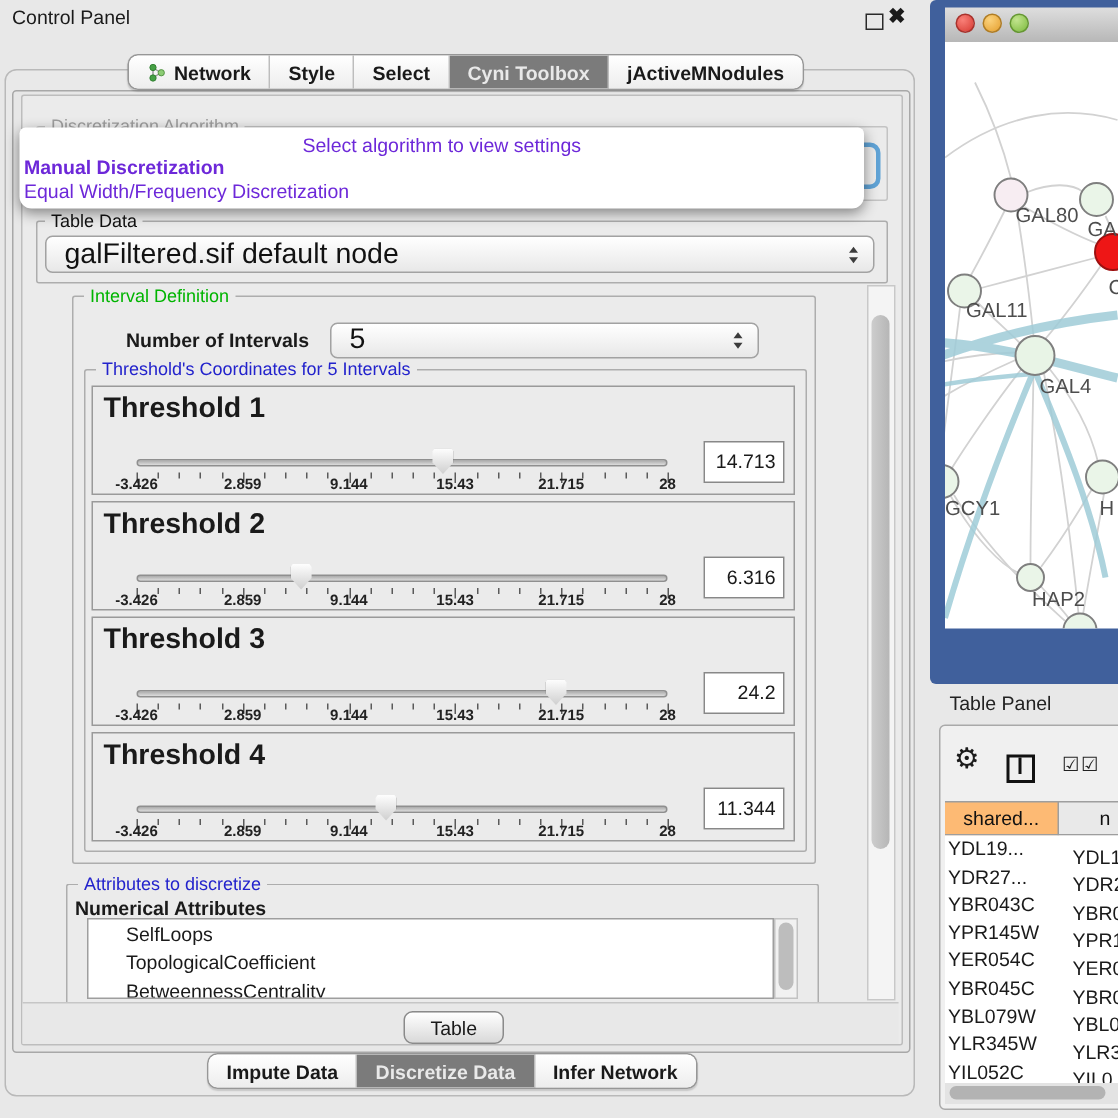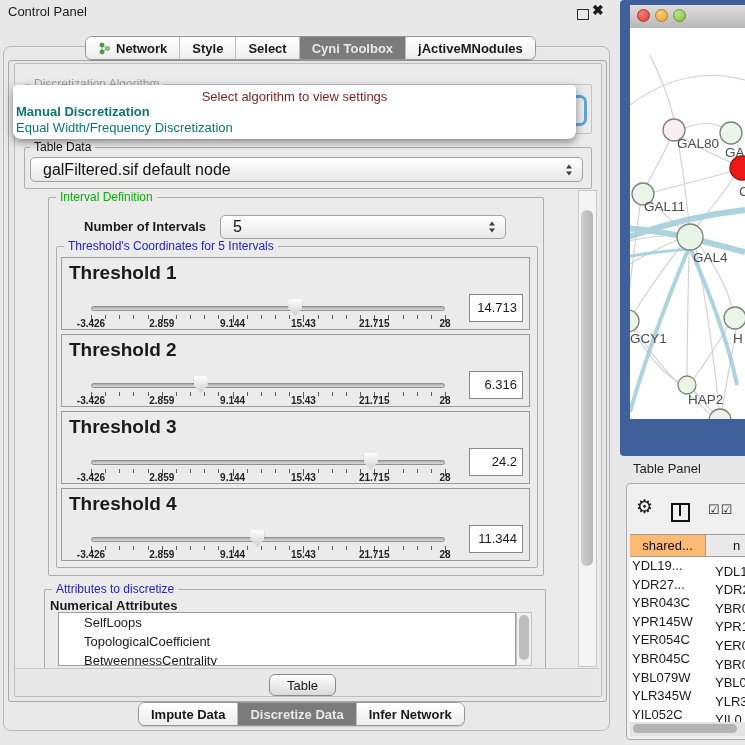--- a/index.html
+++ b/index.html
@@ -20,29 +20,29 @@
     background:linear-gradient(#ffffff,#ededed);border-right:1px solid #bdbdbd;white-space:nowrap;}
   .tab:last-child{border-right:none;}
   .tab.selected{background:#7b7b7b;color:#e9e9e9;}
   #top-tabs{left:85px;top:36px;}
   #bottom-tabs{left:138px;top:702px;}
   
   .group{border:1px solid #adadad;border-radius:2px;}
   .glabel{font-size:12px;line-height:13px;padding:0 4px;background:#ebebeb;z-index:3;white-space:nowrap;}
   
   .combo{border:1px solid #a2a2a2;border-radius:5px;background:linear-gradient(#ffffff,#e8e8e8);box-sizing:border-box;}
-  .combo .ctext{position:absolute;left:12px;top:50%;transform:translateY(-50%);font-size:16px;color:#111;}
+  .combo .ctext{position:absolute;left:12px;top:50%;transform:translateY(-50%);font-size:19px;color:#111;}
   .spin{position:absolute;right:9px;top:50%;transform:translateY(-50%);width:7px;height:11px;}
   .spin:before{content:"";position:absolute;top:0;left:0;border-left:3.5px solid transparent;border-right:3.5px solid transparent;border-bottom:4px solid #3c3c3c;}
   .spin:after{content:"";position:absolute;bottom:0;left:0;border-left:3.5px solid transparent;border-right:3.5px solid transparent;border-top:4px solid #3c3c3c;}
   
   #algo-popup{left:13px;top:85px;width:563px;height:54px;background:#fff;border-radius:4px 4px 8px 8px;
     box-shadow:0 3px 9px rgba(0,0,0,.45);z-index:10;}
-  #algo-popup .hint{position:absolute;left:0;right:0;top:4px;text-align:center;font-size:13px;color:#7f1d1d;}
-  .popt{position:absolute;left:3px;font-size:13px;line-height:15px;color:#0f766e;white-space:nowrap;}
+  #algo-popup .hint{position:absolute;left:0;right:0;top:4px;text-align:center;font-size:13px;color:#6d28d9;}
+  .popt{position:absolute;left:3px;font-size:13px;line-height:15px;color:#6d28d9;white-space:nowrap;}
   .popt.b{font-weight:bold;}
   #focus-ring{left:372px;top:95px;width:209px;height:25px;border:3px solid #60a3d6;border-radius:7px;z-index:2;}
   
   .tpanel{left:61px;width:469px;height:73px;border:1px solid #9a9a9a;background:#ebebeb;box-sizing:border-box;}
   .tlabel{position:absolute;left:7px;top:4px;font-size:19px;font-weight:bold;}
   .track{position:absolute;left:29px;top:48px;width:354px;height:5px;border:1px solid #8f8f8f;border-radius:3px;
     background:linear-gradient(#ababab,#dcdcdc);box-sizing:border-box;}
   .thumb{position:absolute;top:41px;width:14px;height:17px;background:linear-gradient(#fefefe,#cfcfcf);
     clip-path:polygon(10% 0,90% 0,100% 12%,100% 55%,50% 100%,0 55%,0 12%);filter:drop-shadow(0 0 1px #6f6f6f);}
   .ticks{position:absolute;left:29px;top:57px;width:354px;height:8px;}

